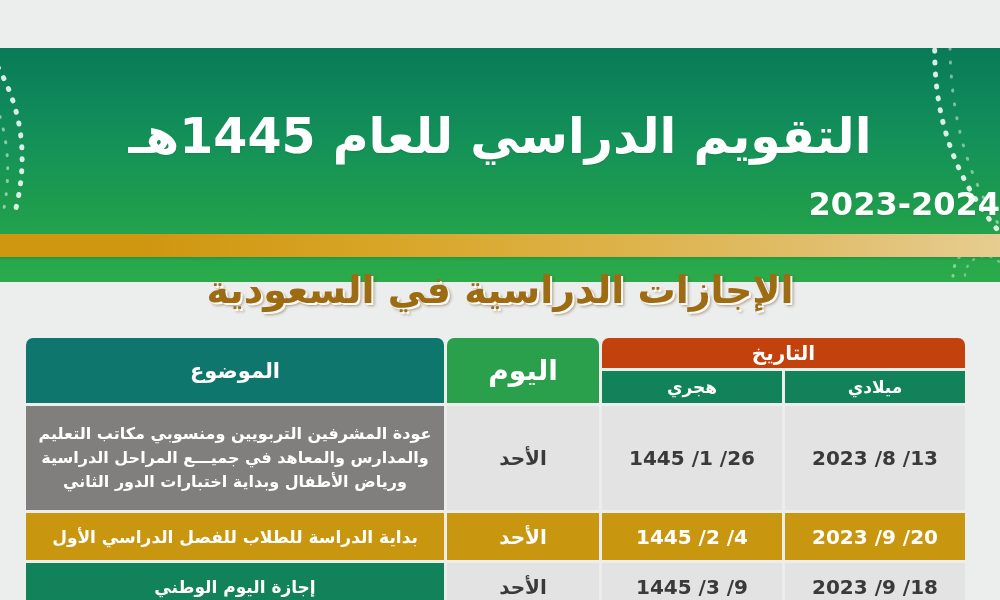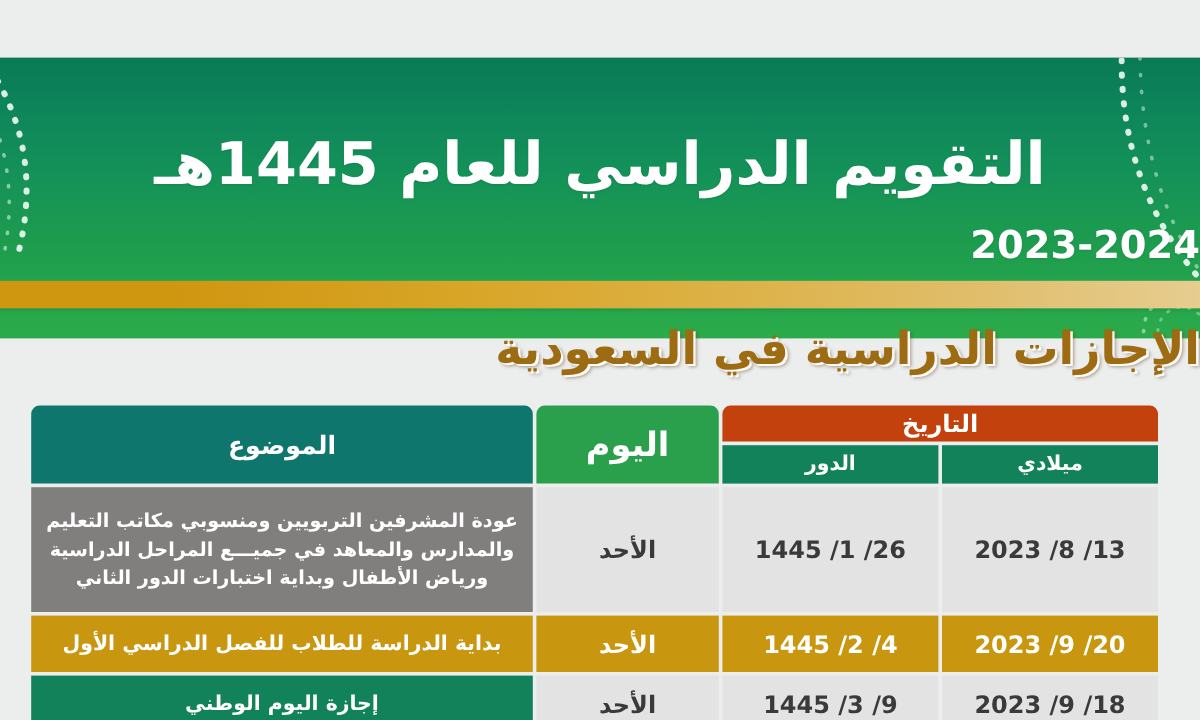--- a/index.html
+++ b/index.html
@@ -83,20 +83,21 @@
     left:0; bottom:-4px;
     width:1000px; height:4px;
     background:linear-gradient(180deg, rgba(0,0,0,0.10), rgba(0,0,0,0));
   }
 
   
   .subtitle-wrap {
     position:absolute;
     top:268px; left:0;
     width:1000px;
+    text-align:center;
     z-index:3;
   }
   .subtitle {
     display:inline-block;
     color:#9c6b12;
     font-size:38px;
     font-weight:bold;
     direction:rtl;
     text-shadow:
        2px 2px 0 rgba(255,255,255,0.95),
@@ -242,21 +243,21 @@
       </colgroup>
 
       <thead>
         <tr>
           <th class="th-main" colspan="2">التاريخ</th>
           <th class="th-tall" rowspan="2">اليوم</th>
           <th class="th-topic" rowspan="2">الموضوع</th>
         </tr>
         <tr>
           <th class="th-sub">ميلادي</th>
-          <th class="th-sub">الدور</th>
+          <th class="th-sub">هجري</th>
         </tr>
       </thead>
 
       <tbody>
 
         <tr class="r1">
           <td class="cell-plain">
             <span class="num">2023 /8 /13</span>
           </td>
           <td class="cell-plain">

